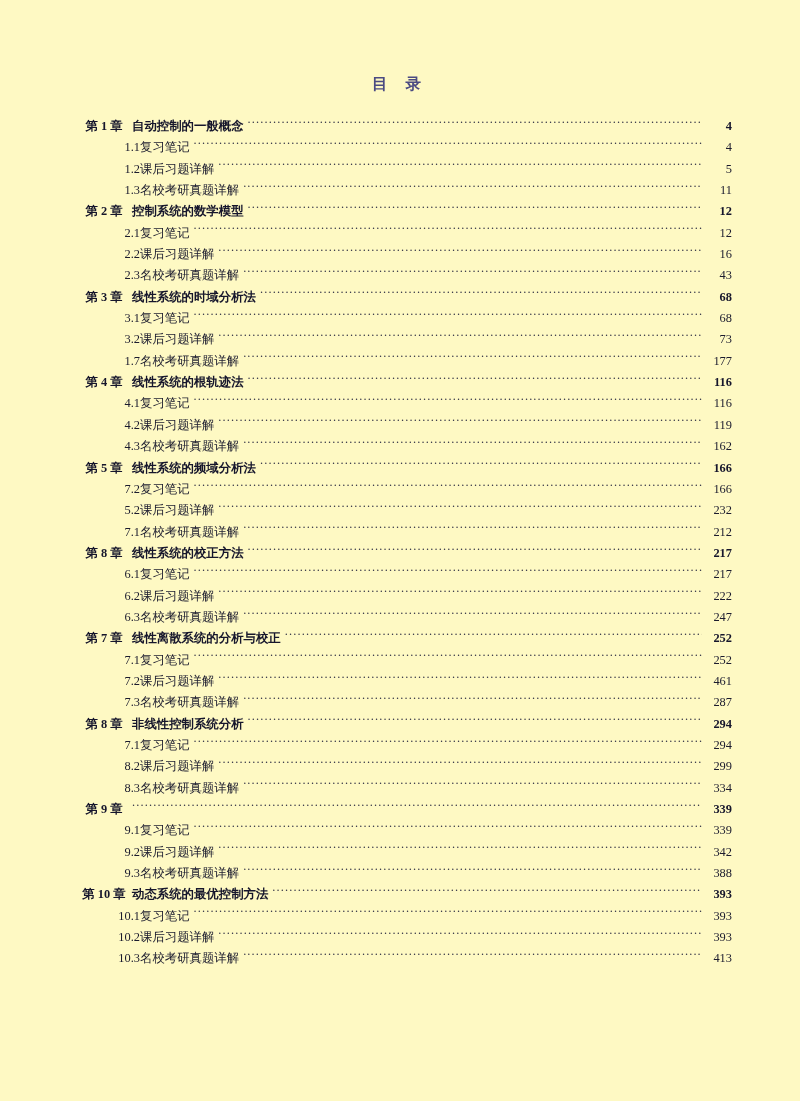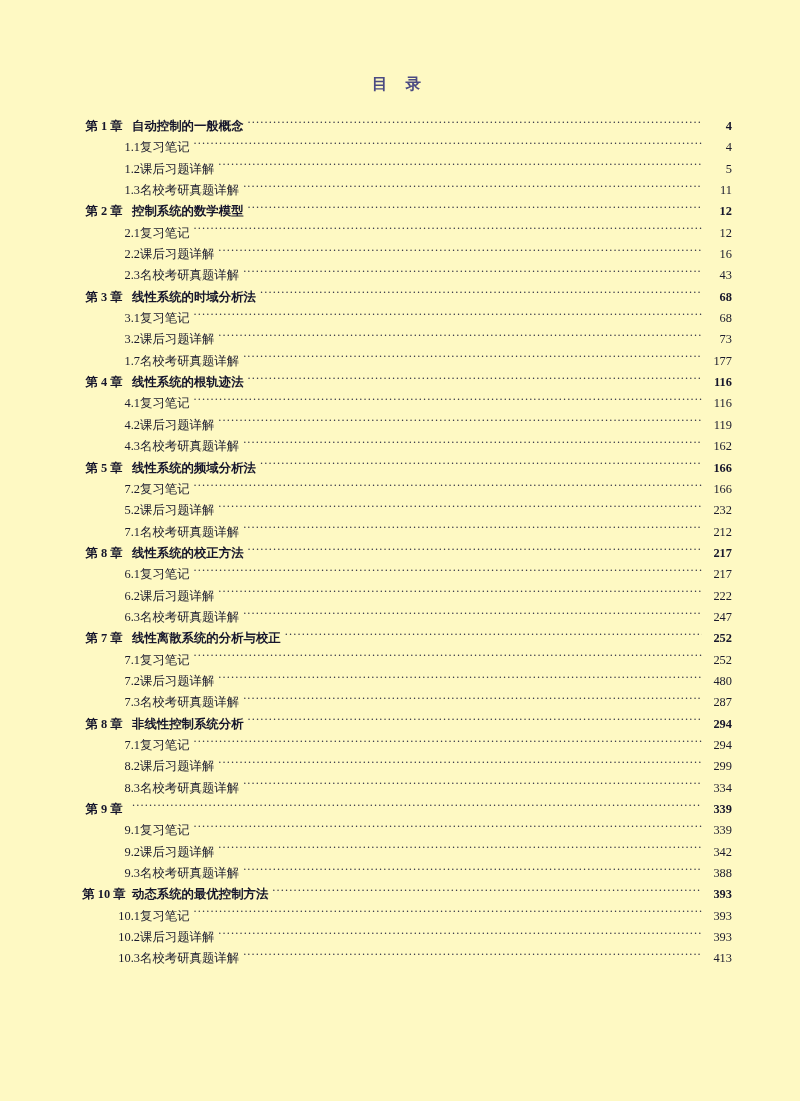--- a/index.html
+++ b/index.html
@@ -262,21 +262,21 @@
       <div class="toc-row level-2 wide-num">
         <span class="num">7.1</span>
         <span class="label">复习笔记</span>
         <span class="leader"></span>
         <span class="pageno">252</span>
       </div>
       <div class="toc-row level-2 wide-num">
         <span class="num">7.2</span>
         <span class="label">课后习题详解</span>
         <span class="leader"></span>
-        <span class="pageno">480</span>
+        <span class="pageno">461</span>
       </div>
       <div class="toc-row level-2 wide-num">
         <span class="num">7.3</span>
         <span class="label">名校考研真题详解</span>
         <span class="leader"></span>
         <span class="pageno">287</span>
       </div>
       <div class="toc-row level-1">
         <span class="num">第 8 章</span>
         <span class="label">非线性控制系统分析</span>

